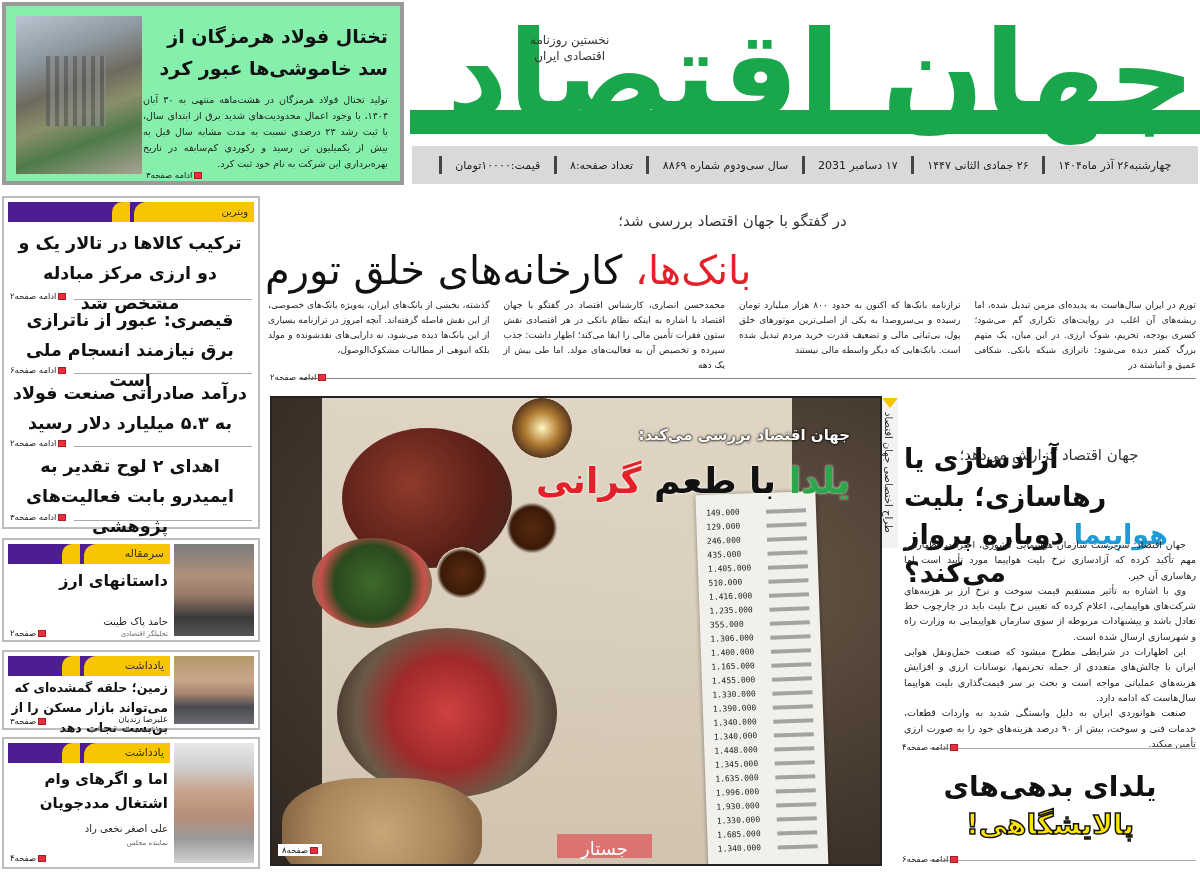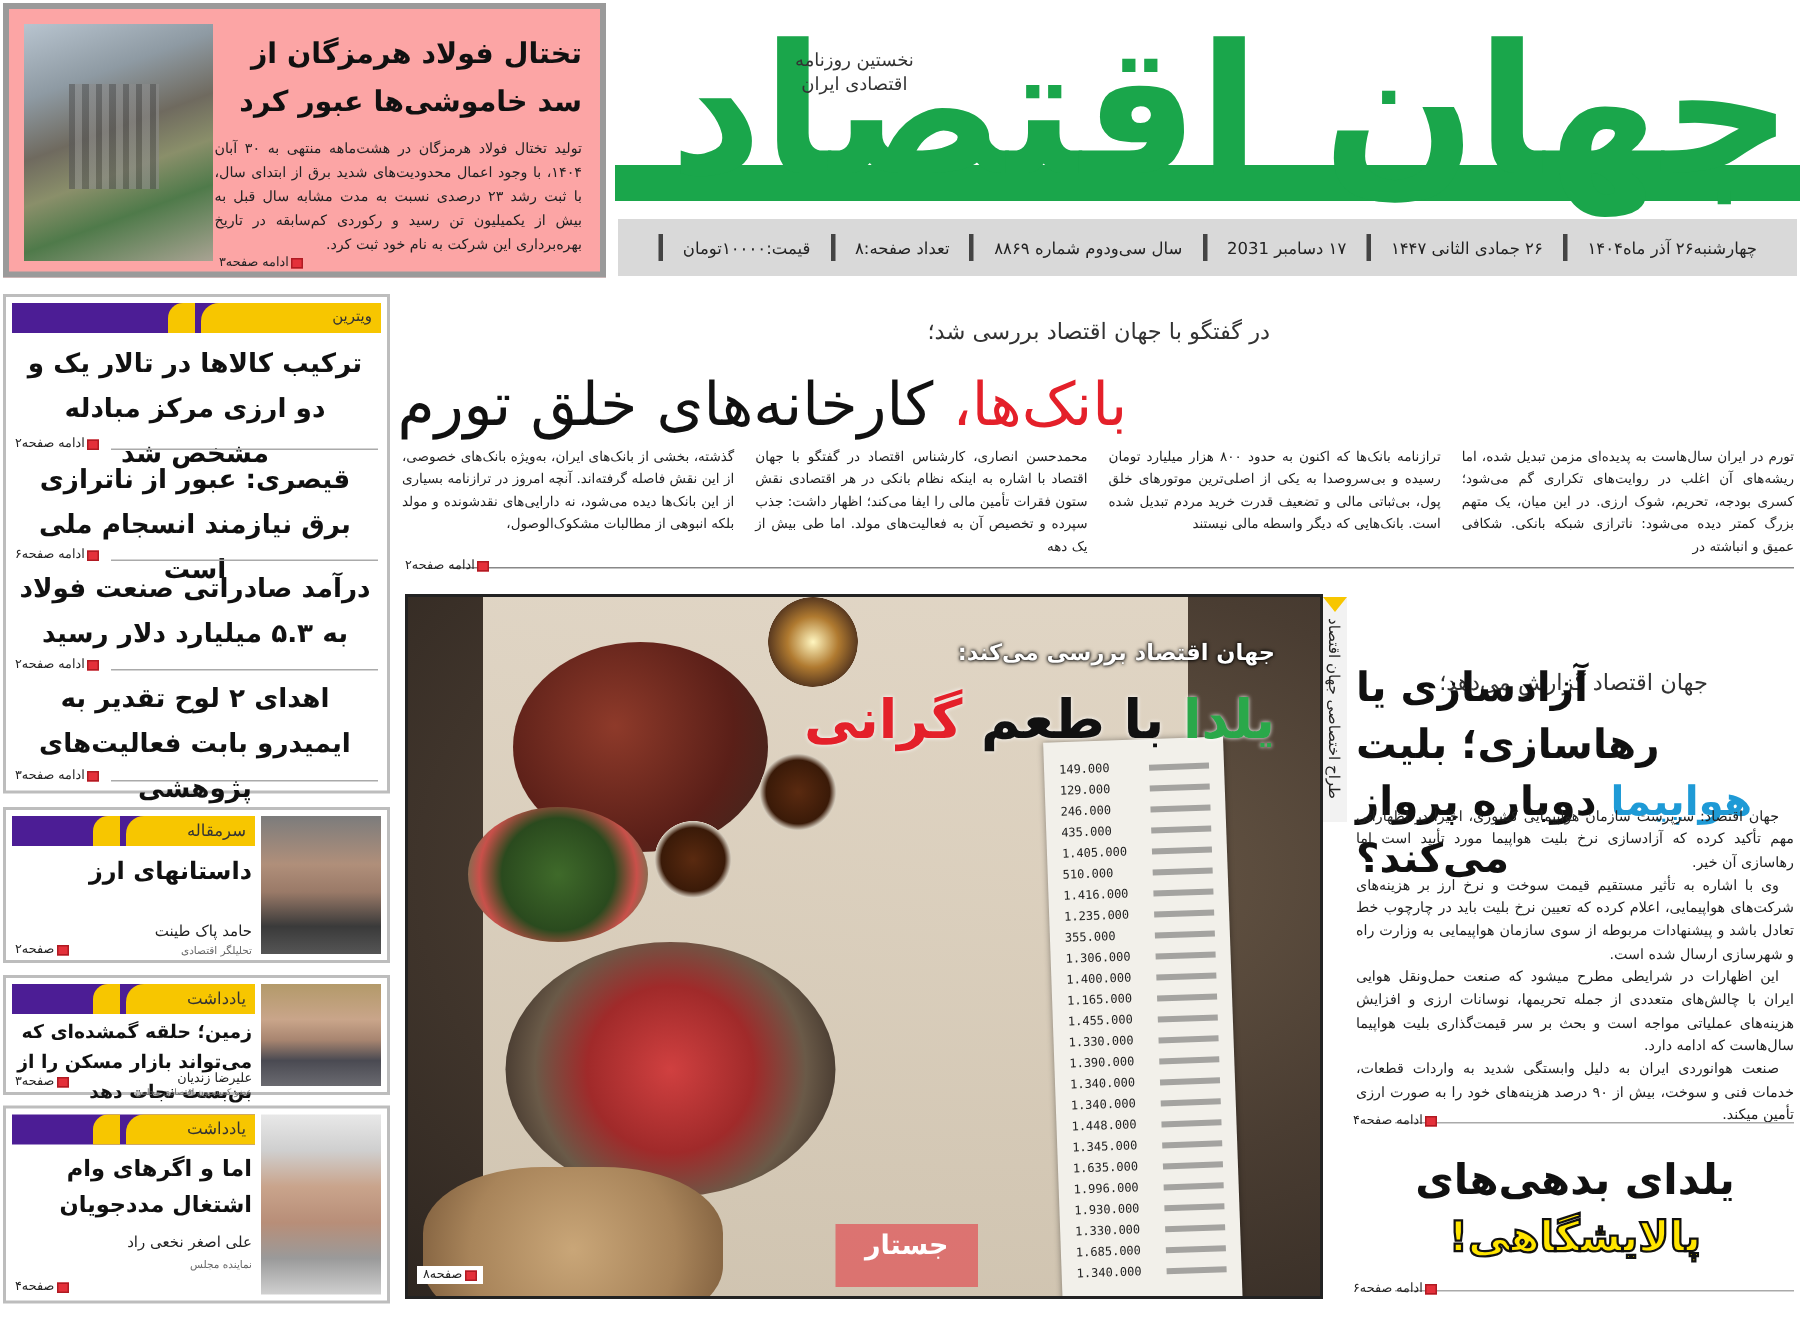--- a/index.html
+++ b/index.html
@@ -2,21 +2,21 @@
 <html><head>
 <meta charset="utf-8">
 <style>
   * { box-sizing: border-box; margin: 0; padding: 0; }
   html, body { width: 1200px; height: 881px; overflow: hidden; background: #fff; }
   body { position: relative; font-family: "DejaVu Sans", sans-serif; direction: rtl; color: #111; }
 
   .abs { position: absolute; }
 
   
-  .teaser { left: 2px; top: 2px; width: 402px; height: 183px; border: 4px solid #9a9a9a; background: #fca5a5; }
+  .teaser { left: 2px; top: 2px; width: 402px; height: 183px; border: 4px solid #9a9a9a; background: #86efac; }
   .teaser .photo { position: absolute; left: 10px; top: 10px; width: 126px; height: 158px;
     background: linear-gradient(160deg,#b8c4cf 0%,#8e9aa3 25%,#6f6a5f 45%,#8a8f6a 60%,#4f7a4a 75%,#a9a393 100%); }
   .teaser .photo::after { content:""; position:absolute; left:30px; top:40px; width:60px; height:70px;
     background: repeating-linear-gradient(90deg,#555 0 4px,#8a8a8a 4px 9px); opacity:.6; }
   .teaser h2 { position: absolute; right: 12px; top: 14px; width: 245px; font-family: "DejaVu Sans", sans-serif;
     font-weight: 900; font-size: 19px; line-height: 32px; text-align: right; color:#111; }
   .teaser p { position: absolute; right: 12px; top: 86px; width: 245px; font-size: 9.5px; line-height: 16px; text-align: justify; color:#222; }
   .cont { font-size: 8.5px; color:#222; display:inline-flex; align-items:center; gap:2px; white-space:nowrap; }
   .cont .flag { display:inline-block; width:8px; height:7px; background:#e4303a; border:1px solid #b01a22; }
   .teaser .cont { position:absolute; left: 140px; top: 164px; }
@@ -64,21 +64,21 @@
     background: radial-gradient(ellipse at 70% 40%, #6b5a48 0%, #4a3d32 50%, #2e2620 100%); overflow:hidden; }
   .yalda .cloth { position:absolute; left: 50px; top: 0; width: 470px; height: 470px; background: linear-gradient(180deg,#e8ddcc,#d8ccb8); opacity:.95; }
   .yalda .receipt { position:absolute; left: 430px; top: 95px; width: 120px; height: 380px; background:#f2f0ea; transform: rotate(-2deg); box-shadow: 0 0 4px rgba(0,0,0,.4); padding: 12px 10px; }
   .yalda .receipt .row { display:flex; justify-content: space-between; font-size: 8px; line-height: 14px; color:#222; direction:ltr; font-family:"DejaVu Sans Mono", monospace; }
   .yalda .receipt .row .nm { width: 40px; height: 4px; background:#555; opacity:.5; margin-top:5px; }
   .yalda .bowl { position:absolute; border-radius: 50%; }
   .yalda .kick2 { position:absolute; right: 30px; top: 28px; font-size: 15px; color:#fff; font-weight:700; text-shadow: 0 0 3px #000,0 0 2px #000; }
   .yalda .ttl { position:absolute; right: 30px; top: 58px; font-weight: 900; font-size: 36px; line-height: 50px; text-shadow: 0 0 3px #fff; }
   .yalda .ttl .g { color:#2aa84a; } .yalda .ttl .k { color:#111; } .yalda .ttl .r { color:#e4202a; }
   .yalda .pagebox { position:absolute; left: 6px; bottom: 8px; background:#fff; padding: 1px 4px; }
-  .yalda .stamp { position:absolute; left: 285px; bottom: 6px; width: 95px; height: 42px; background: rgba(228,48,58,.55); color:#fff; font-weight:700; font-size: 18px; text-align:center; line-height: 30px; }
+  .yalda .stamp { position:absolute; left: 285px; bottom: 6px; width: 95px; height: 24px; background: rgba(228,48,58,.55); color:#fff; font-weight:400; font-size: 18px; text-align:center; line-height: 30px; }
   .vert { left: 882px; top: 398px; width: 16px; height: 150px; background:#f2f2f2; }
   .vert span { position:absolute; left: 1px; top: 14px; writing-mode: vertical-rl; font-size: 10px; color:#222; white-space:nowrap; }
   .vert::before { content:""; position:absolute; left:0; top:0; width:16px; height:10px; background:#f7c600; clip-path: polygon(0 0,100% 0,50% 100%); }
 
   
   .r-kicker { left: 904px; top: 410px; width: 290px; text-align:center; font-size: 15px; color:#333;margin-top:36px; }
   .r-title { left: 904px; top: 440px; width: 292px; text-align:left; font-weight: 900; font-size: 27px; line-height: 38px; color:#111; }
   .r-title .blue { color:#1e9ad6; }
   .r-body { left: 904px; top: 537px; width: 292px; font-size: 9.5px; line-height: 15.3px; text-align: justify; color:#222; }
   .r-body p { text-indent: 10px; }

